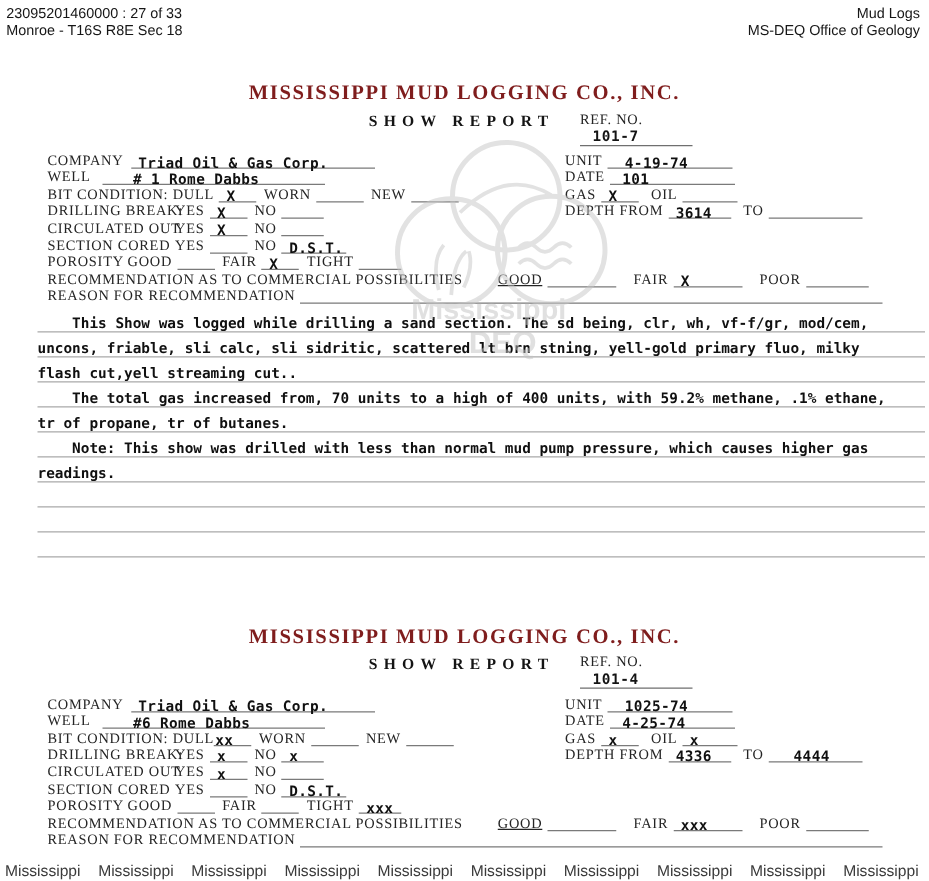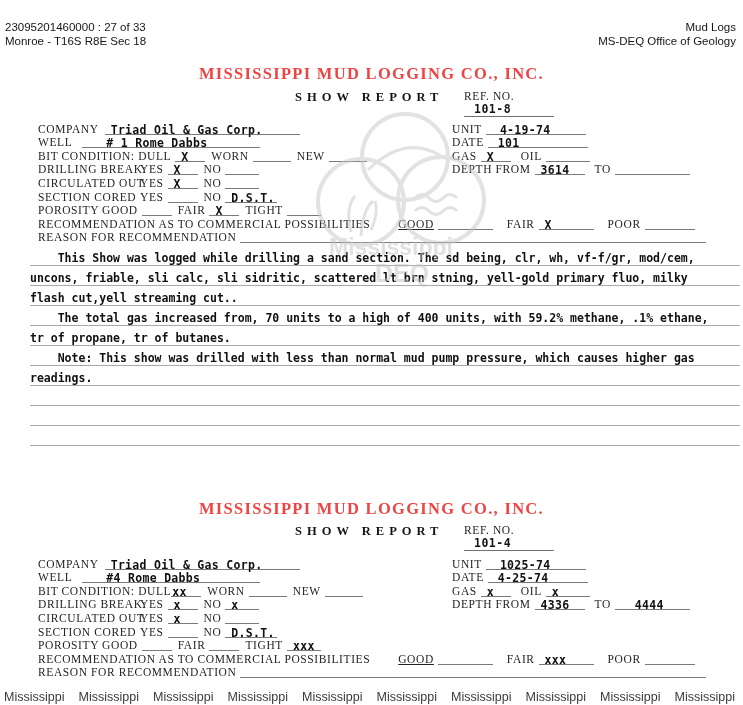--- a/index.html
+++ b/index.html
@@ -3,32 +3,32 @@
 <meta charset="utf-8">
 <style>
   * { margin:0; padding:0; box-sizing:border-box; }
   html,body { background:#ffffff; }
   .page {
     position:relative; width:743px; height:705px; background:#ffffff;
     overflow:hidden; color:#1c1c1c;
   }
   
   .scan-hdr {
-    position:absolute; top:20px;
+    position:absolute; top:4px;
     font-family:"Liberation Sans", sans-serif; font-size:11.5px;
     line-height:14px; color:#161616;
   }
   .scan-hdr.left  { left:5px; text-align:left; }
   .scan-hdr.right { right:7px; text-align:right; }
 
   
   .form-title {
     position:absolute; left:0; width:100%; text-align:center;
     font-family:"Liberation Serif", serif; font-weight:bold;
-    font-size:16.5px; letter-spacing:1.3px; color:#ef4444;
+    font-size:16.5px; letter-spacing:1.3px; color:#7f1d1d;
   }
   .sub-row { position:absolute; left:12px; width:100%; height:18px;text-decoration:underline; }
   .show-report {
     position:absolute; left:283px;
     font-family:"Liberation Serif", serif; font-weight:bold;
     font-size:12.5px; letter-spacing:5px; color:#141414;
   }
   .ref-wrap {
     position:absolute; left:448px; display:flex; align-items:baseline;
     font-family:"Liberation Serif", serif; font-size:11.5px; letter-spacing:0.6px;flex-direction:column;
@@ -92,21 +92,21 @@
   <div class="scan-hdr right">
     <div>Mud Logs</div>
     <div>MS-DEQ Office of Geology</div>
   </div>
 
   <div class="form-title" style="top:64px;">MISSISSIPPI MUD LOGGING CO., INC.</div>
   <div class="sub-row" style="top:90px;">
     <span class="show-report">SHOW REPORT</span>
     <span class="ref-wrap">
       <span class="lbl">REF. NO.</span>
-      <span class="ref-slot">101-8</span>
+      <span class="ref-slot">101-7</span>
     </span>
   </div>
 
   <div class="col" style="left:38px; top:121px; width:668px;">
     <div class="frow">
       <span class="lbl">COMPANY</span>
       <span class="slot ml6" style="min-width:195px;">Triad Oil &amp; Gas Corp.</span>
     </div>
     <div class="frow">
       <span class="lbl">WELL</span>
@@ -209,21 +209,21 @@
     </span>
   </div>
 
   <div class="col" style="left:38px; top:556px; width:668px;">
     <div class="frow">
       <span class="lbl">COMPANY</span>
       <span class="slot ml6" style="min-width:195px;">Triad Oil &amp; Gas Corp.</span>
     </div>
     <div class="frow">
       <span class="lbl">WELL</span>
-      <span class="slot ml10" style="min-width:178px; padding-left:24px;">#4 Rome Dabbs</span>
+      <span class="slot ml10" style="min-width:178px; padding-left:24px;">#6 Rome Dabbs</span>
     </div>
     <div class="frow">
       <span class="lbl">BIT CONDITION: DULL</span>
       <span class="slot w30" style="padding-left:1px;">xx</span>
       <span class="lbl ml6">WORN</span>
       <span class="slot ml4 w38"></span>
       <span class="lbl ml6">NEW</span>
       <span class="slot ml4 w38"></span>
     </div>
     <div class="frow">

